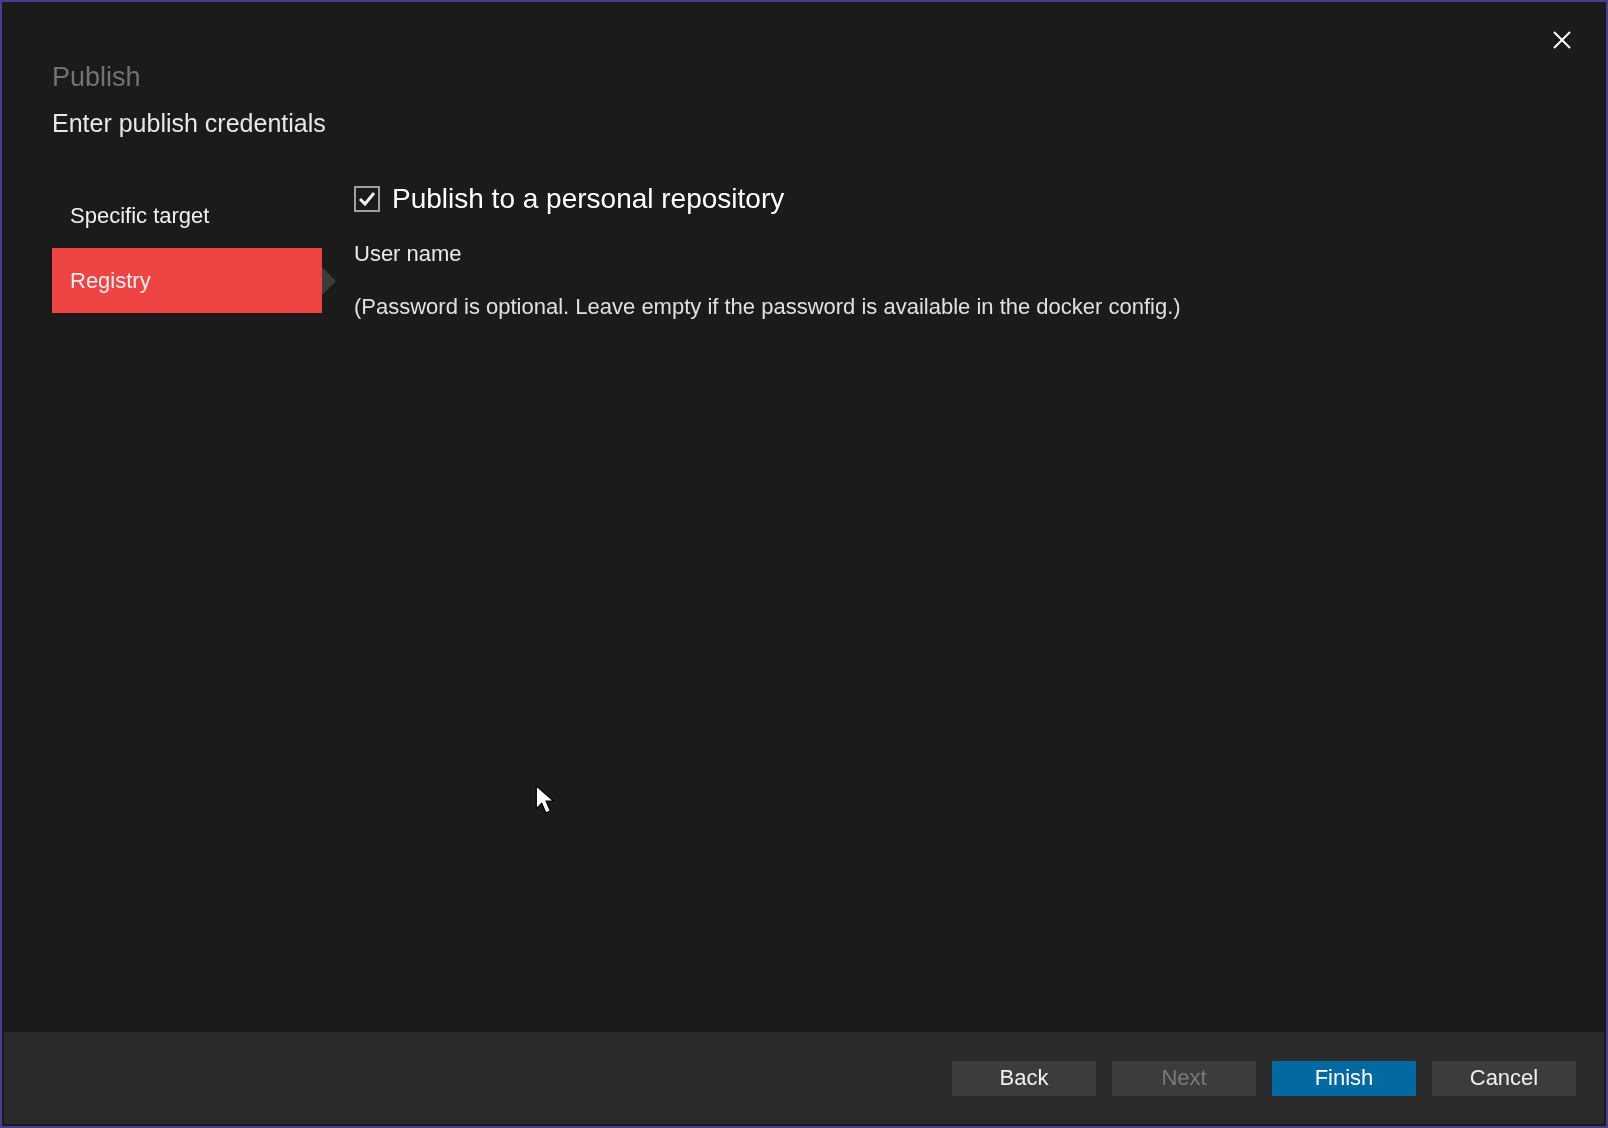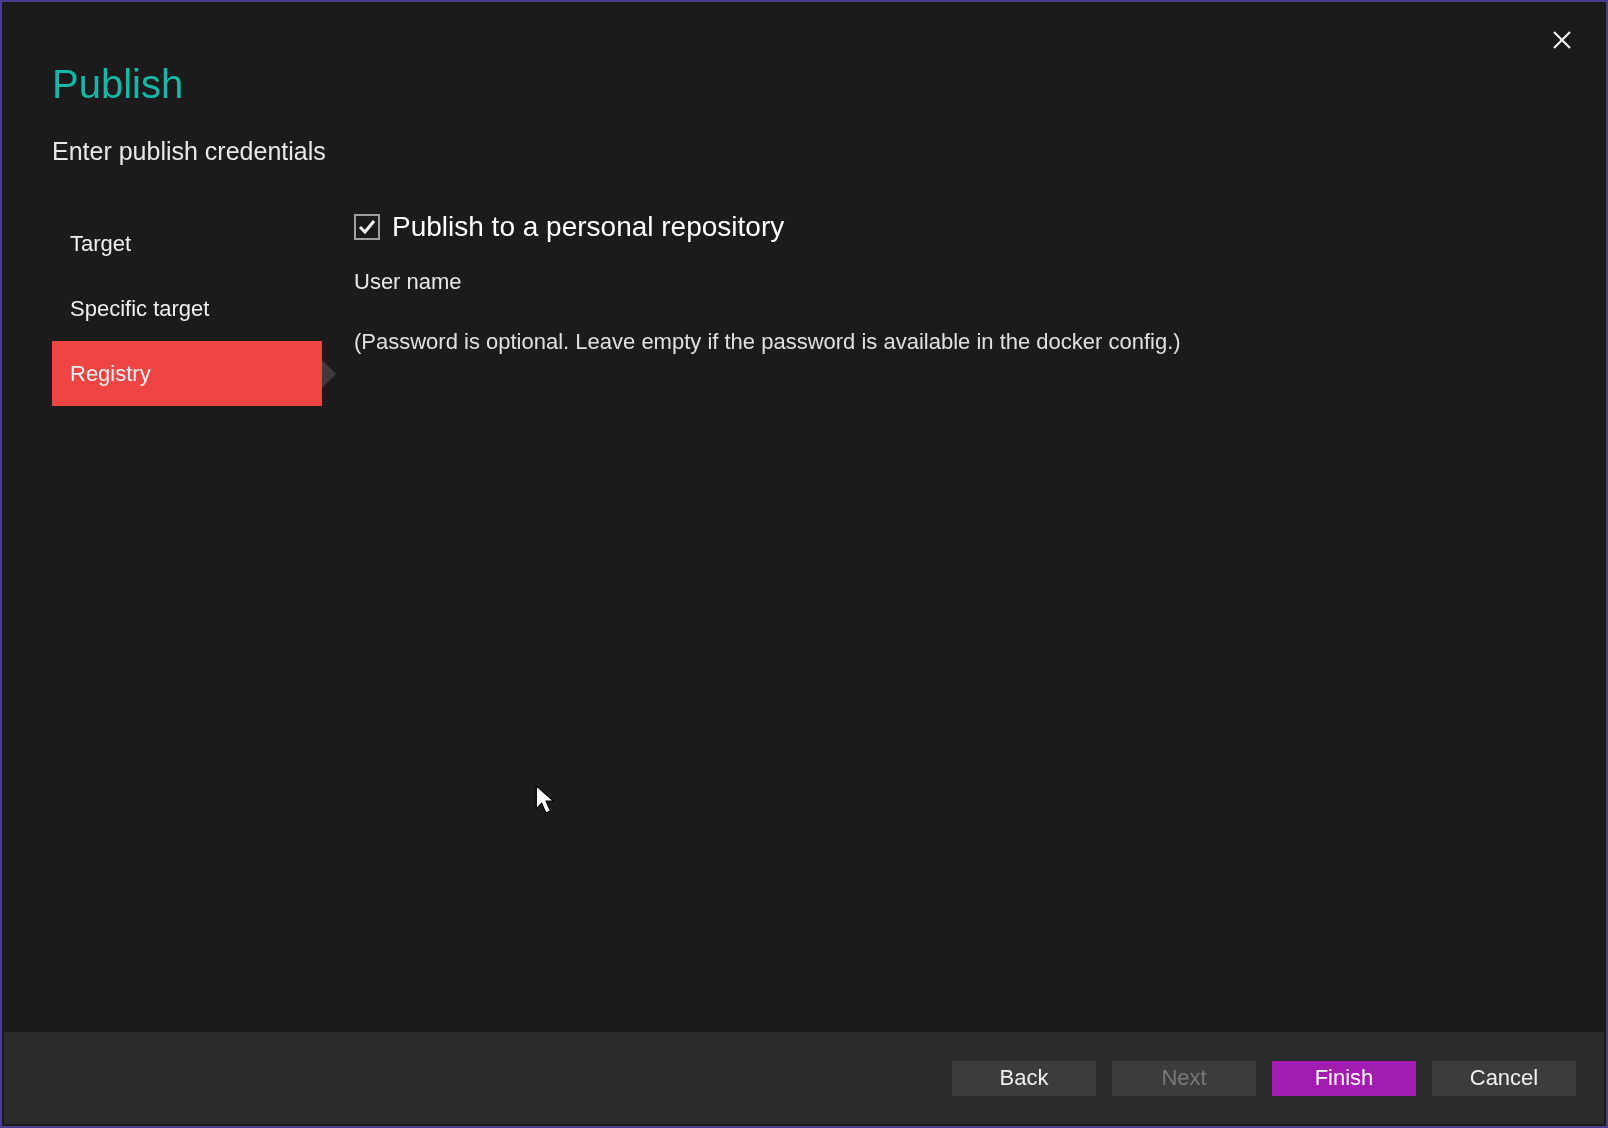--- a/index.html
+++ b/index.html
@@ -26,24 +26,24 @@
     justify-content: center;
     cursor: pointer;
     color: #ffffff;
   }
   .close-btn svg { width: 18px; height: 18px; stroke: #ffffff; stroke-width: 2; }
 
   .header {
     padding: 60px 0 0 50px;
   }
   .title {
-    font-size: 40px;
+    font-size: 27px;
     font-weight: 400;
-    color: #14b8a6;
-    margin-bottom: 30px;
+    color: #737373;
+    margin-bottom: 16px;
   }
   .subtitle {
     font-size: 25px;
     font-weight: 400;
     color: #e8e8e8;
   }
 
   .body {
     display: flex;
     margin-top: 45px;
@@ -121,21 +121,21 @@
     outline: none;
     color: #f0f0f0;
     font-size: 22px;
     padding: 0 12px;
     font-family: inherit;
   }
   .text-input.focused {
     background: #1b1b1c;
     border: 1px solid #9a9a9a;
   }
-  .field-block { margin-bottom: 34px; }
+  .field-block { margin-bottom: 27px; }
 
   .hint {
     font-size: 22px;
     color: #e0e0e0;
     margin-top: 4px;
   }
 
   .footer {
     position: absolute;
     left: 2px;
@@ -161,21 +161,21 @@
     cursor: pointer;
     border: none;
     font-family: inherit;
     text-align: center;
   }
   .btn.disabled {
     color: #7a7a7a;
     cursor: default;
   }
   .btn.primary {
-    background: #a21caf;
+    background: #0369a1;
     color: #ffffff;
   }
 
   .cursor {
     position: absolute;
     left: 533px;
     top: 783px;
     pointer-events: none;
   }
   .cursor svg { width: 22px; height: 30px; }
@@ -191,23 +191,20 @@
 </div>
 
 <div class="header">
   <div class="title">Publish</div>
   <div class="subtitle">Enter publish credentials</div>
 </div>
 
 <div class="body">
 
   <div class="sidebar">
-    <div class="step">
-      <span>Target</span>
-    </div>
     <div class="step">
       <span>Specific target</span>
     </div>
     <div class="step active">
       <span>Registry</span>
     </div>
   </div>
 
   <div class="form">
 

